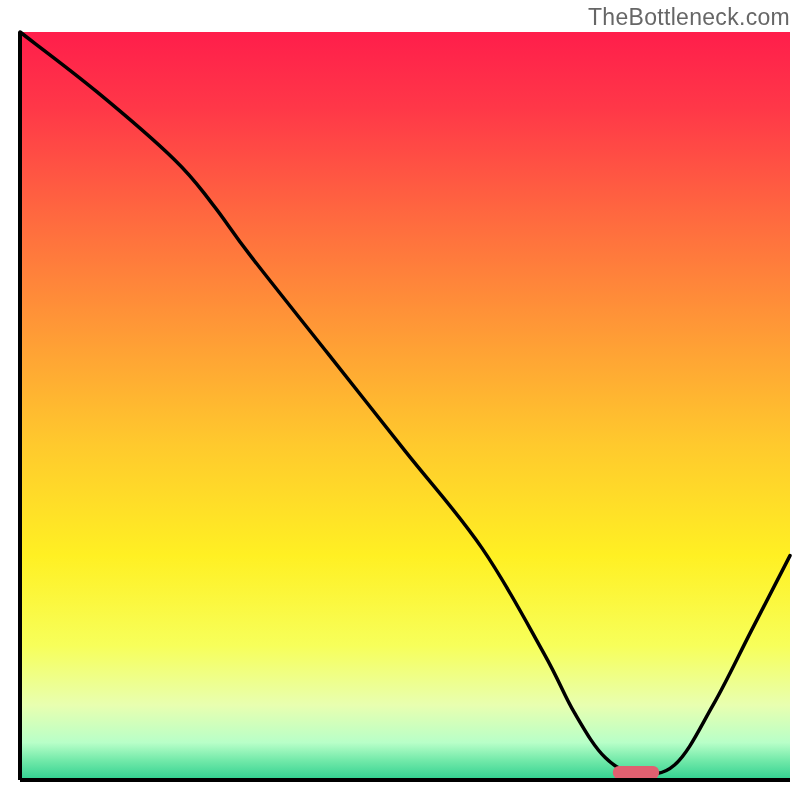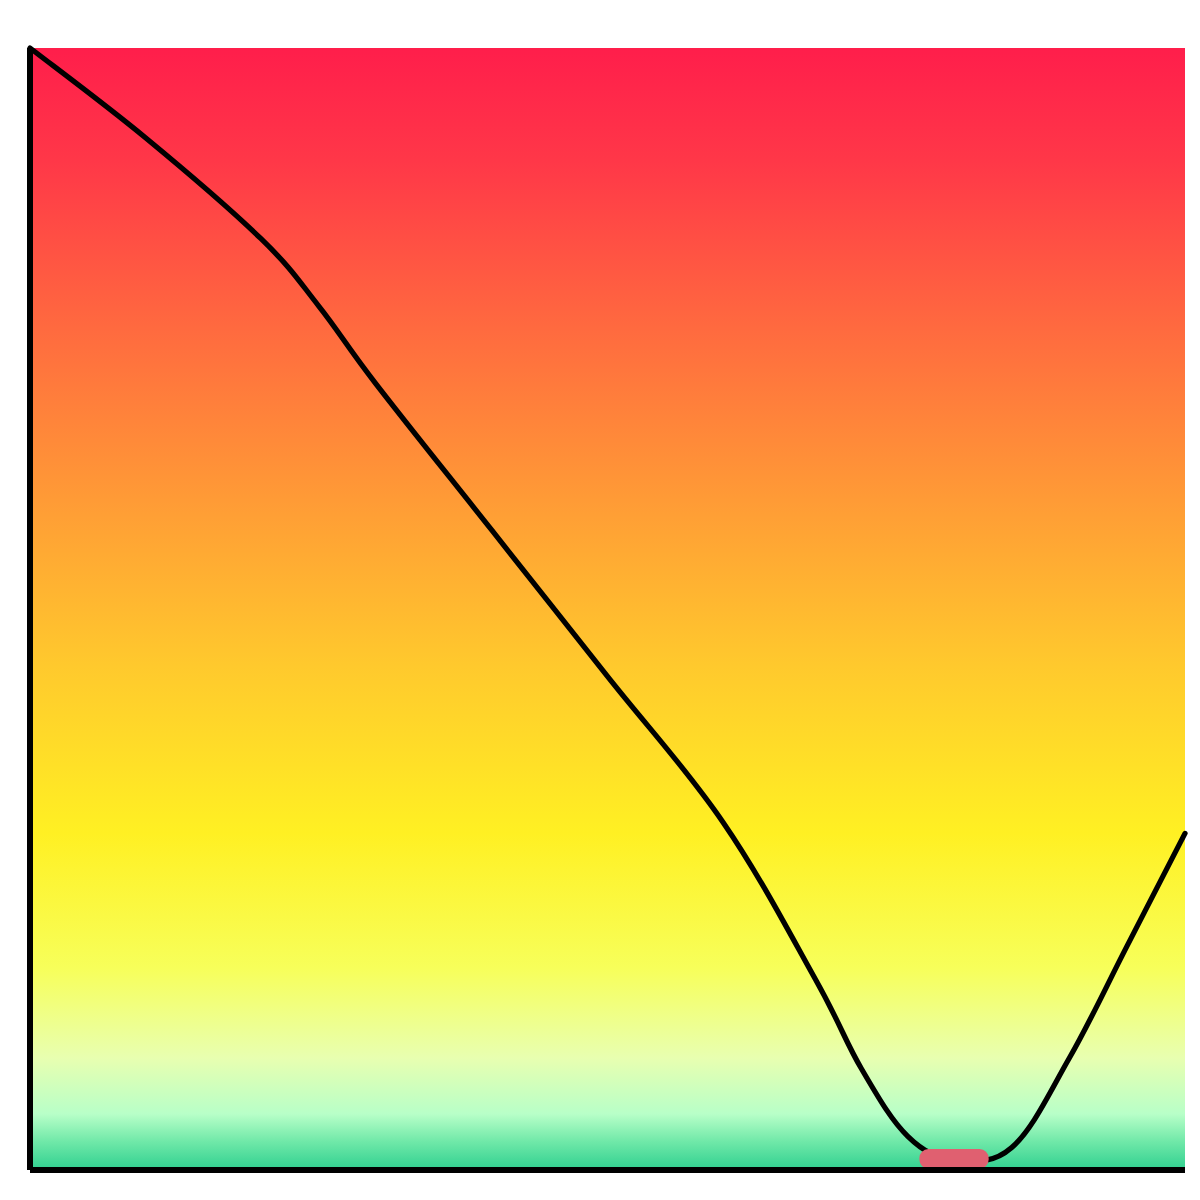--- a/index.html
+++ b/index.html
@@ -25,20 +25,21 @@
     letter-spacing: 0.3px;
   }
   svg {
     display: block;
   }
 </style>
 </head>
 <body>
 
 <div class="container">
+  <div class="watermark">TheBottleneck.com</div>
   <svg id="chart-svg" width="800" height="800" viewBox="0 0 800 800">
     <defs>
       <linearGradient id="bg-grad" x1="0" y1="0" x2="0" y2="1">
           <stop offset="0%" stop-color="#ff1e4b"></stop>
           <stop offset="10%" stop-color="#ff3748"></stop>
           <stop offset="25%" stop-color="#ff6a3f"></stop>
           <stop offset="40%" stop-color="#ff9a36"></stop>
           <stop offset="55.00000000000001%" stop-color="#ffc92d"></stop>
           <stop offset="70%" stop-color="#fff023"></stop>
           <stop offset="82%" stop-color="#f7ff5a"></stop>

